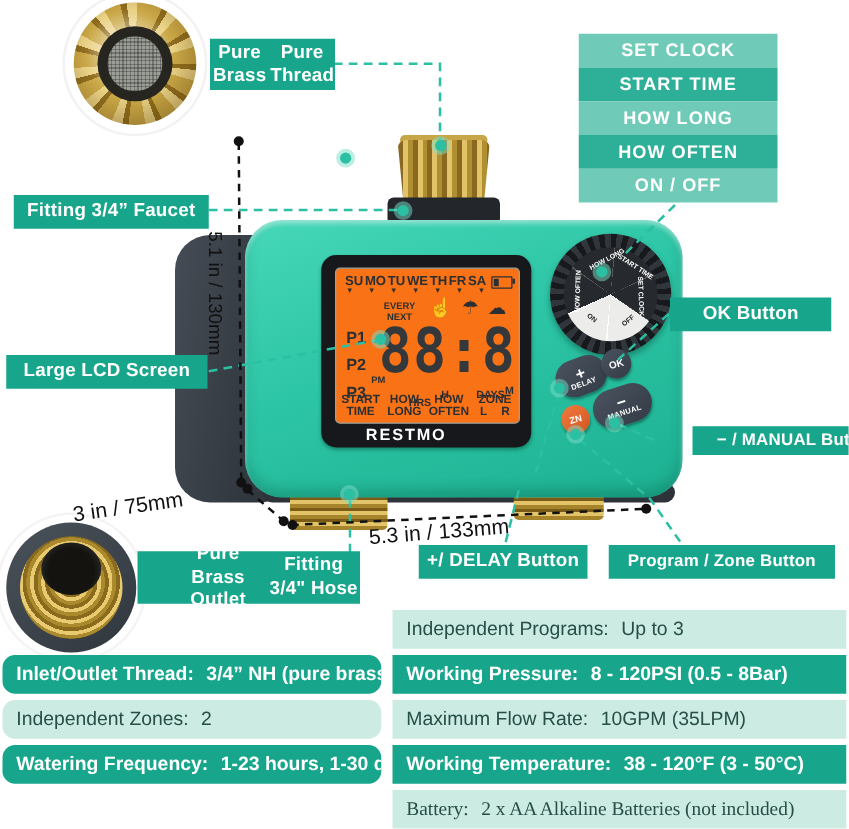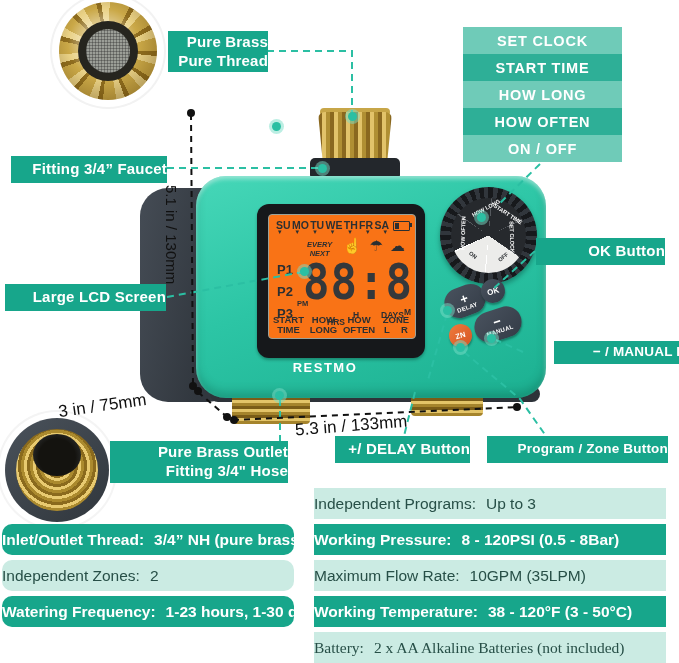--- a/index.html
+++ b/index.html
@@ -1,21 +1,21 @@
 <!DOCTYPE html>
 <html><head>
 <meta charset="utf-8">
 <style>
   html,body{margin:0;padding:0;background:#fff;}
   .stage{position:relative;width:679px;height:663px;background:#ffffff;overflow:hidden;
          font-family:"Liberation Sans",sans-serif;}
 
   
   .co{position:absolute;background:#17a68b;color:#fff;font-weight:700;
-      display:flex;flex-direction:column;align-items:flex-end;justify-content:center;
+      display:flex;flex-direction:row;align-items:center;justify-content:center;
       text-align:center;font-size:15px;line-height:1.25;letter-spacing:.2px;}
   .co.sm{font-size:13.5px;}
 
   
   .menu{position:absolute;left:463px;top:27px;width:159px;}
   .menu-row{height:27px;display:flex;align-items:center;justify-content:center;
             color:#fff;font-weight:700;font-size:14.5px;letter-spacing:.8px;}
   .menu-row.light{background:#6fcbb8;}
   .menu-row.dark{background:#2eaf97;}
 
@@ -35,30 +35,30 @@
         background:repeating-linear-gradient(90deg,#8a681f 0 4px,#e2c36a 4px 8px,#b08f33 8px 12px);
         border-radius:7px 7px 3px 3px;clip-path:polygon(0 0,100% 0,93% 100%,7% 100%);}
   .knob-cap{position:absolute;left:320px;top:108px;width:70px;height:8px;background:#c7a648;border-radius:4px;}
   .collar{position:absolute;left:310px;top:158px;width:90px;height:22px;background:#23272c;border-radius:5px;}
 
   .lcd-frame{position:absolute;left:257px;top:204px;width:168px;height:154px;
              background:#16181b;border-radius:12px;box-shadow:0 2px 3px rgba(0,40,30,.35);}
   .lcd{position:absolute;left:268px;top:214px;width:146px;height:123px;background:#f97316;
        border-radius:4px;border:1px solid #9aa29a;color:#2c2f31;overflow:hidden;}
   .brand{position:absolute;left:257px;top:340px;width:136px;text-align:center;color:#fff;
-         font-weight:700;font-size:13px;letter-spacing:1.5px;margin-top:20px;}
+         font-weight:700;font-size:13px;letter-spacing:1.5px;}
 
   .lcd-days{position:absolute;left:7px;right:26px;top:4px;display:flex;justify-content:space-between;
             font-size:10.5px;font-weight:700;}
   .batt{position:absolute;right:5px;top:6px;width:15px;height:8px;border:1px solid #2c2f31;border-radius:1px;}
   .batt:after{content:"";position:absolute;right:-3px;top:1px;width:2px;height:4px;background:#2c2f31;}
   .batt span{position:absolute;left:1px;top:1px;bottom:1px;width:4px;background:#2c2f31;}
   .lcd-drops{position:absolute;left:9px;right:28px;top:13px;display:flex;justify-content:space-between;
              font-size:7px;color:#2c2f31;}
-  .evnext{position:absolute;left:38px;top:26px;font-size:7.5px;font-weight:700;line-height:1.15;text-align:center;font-style:italic;}
+  .evnext{position:absolute;left:38px;top:26px;font-size:7.5px;font-weight:700;line-height:1.15;text-align:center;}
   .wicons{position:absolute;right:10px;top:22px;display:flex;gap:7px;font-size:15px;}
   .progs{position:absolute;left:8px;top:44px;font-size:13px;font-weight:700;line-height:22px;}
   .ampm{position:absolute;font-size:7.5px;font-weight:700;}
   .time{position:absolute;left:34px;top:38px;font-family:"DejaVu Sans Mono",monospace;
         font-weight:700;font-size:44px;letter-spacing:1px;color:#34383b;transform:scaleY(1.12);transform-origin:top;}
   .unit{position:absolute;font-size:8.5px;font-weight:700;}
   .lcd-footer{position:absolute;left:4px;right:4px;bottom:3px;display:flex;justify-content:space-between;
               font-size:9.5px;font-weight:700;line-height:1.05;text-align:center;}
   .zone-lr{display:flex;justify-content:space-between;padding:0 3px;}
 
@@ -88,21 +88,21 @@
           border-radius:4px;}
   .outlet-cap{position:absolute;background:#23272c;border-radius:4px;}
 
   
   .ph-circle{position:absolute;border-radius:50%;}
   .mesh{background:#9b9e97;
         background-image:repeating-linear-gradient(0deg,rgba(40,40,40,.35) 0 1px,transparent 1px 3px),
                          repeating-linear-gradient(90deg,rgba(40,40,40,.35) 0 1px,transparent 1px 3px);}
 
   
-  .spec{position:absolute;height:31px;display:flex;align-items:center;
+  .spec{position:absolute;height:31px;display:flex;align-items:center;padding-left:11px;
         font-size:15.5px;white-space:nowrap;overflow:hidden;}
   .spec.dark{background:#17a68b;color:#fff;font-weight:700;}
   .spec.light{background:#cbebe3;color:#274f47;font-weight:400;}
   .spec .s-value{margin-left:10px;}
   .spec.l{left:2px;width:292px;border-radius:10px;}
   .spec.r{left:314px;width:352px;}
 
   .dot{position:absolute;width:9px;height:9px;border-radius:50%;background:#2bbfa3;
        box-shadow:0 0 0 3px rgba(122,222,200,.5);}
   svg.overlay{position:absolute;left:0;top:0;pointer-events:none;}

